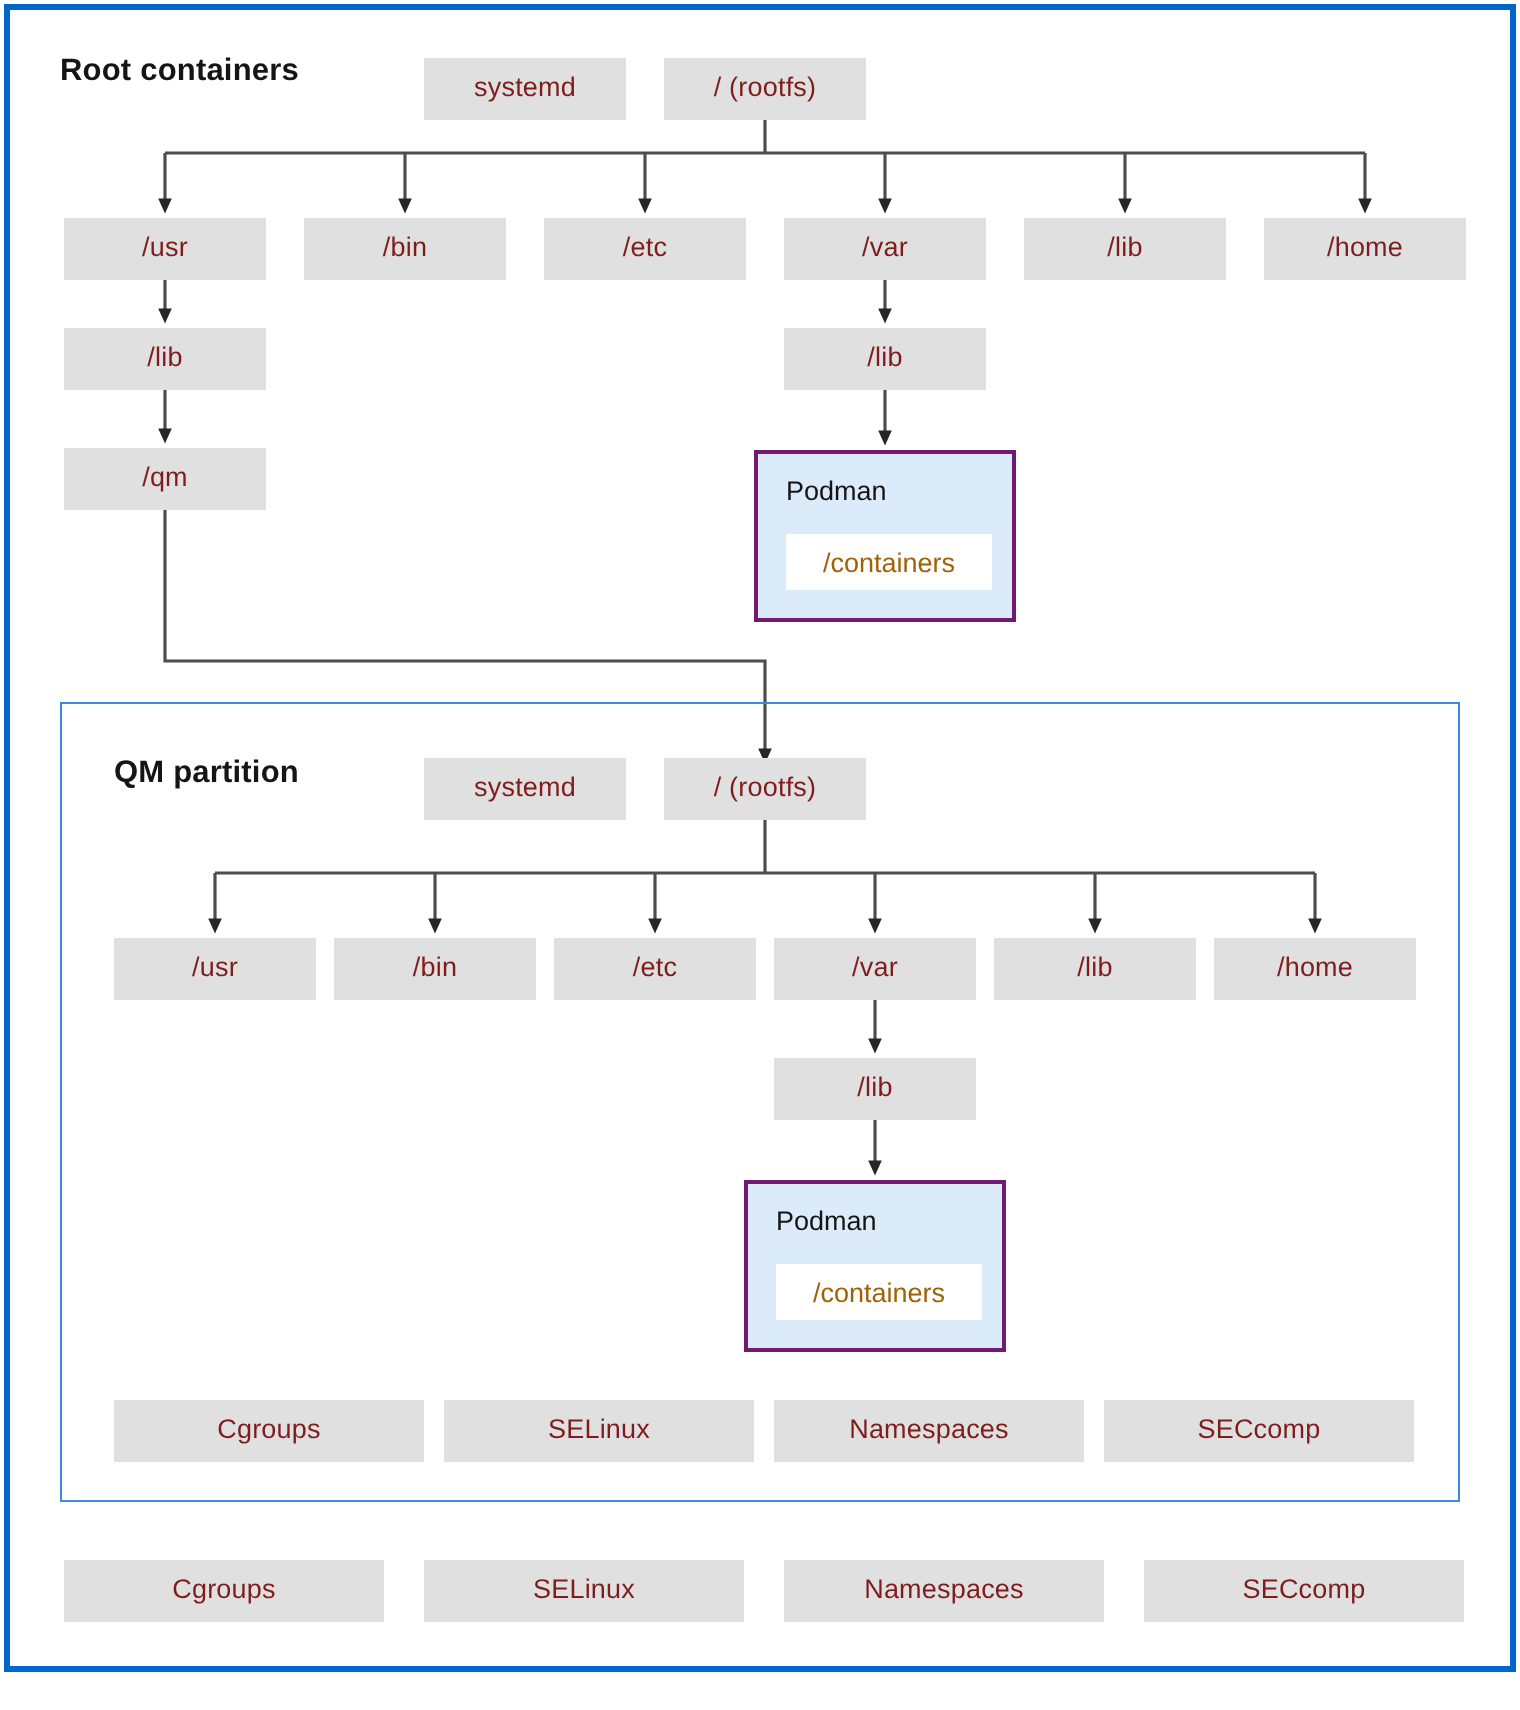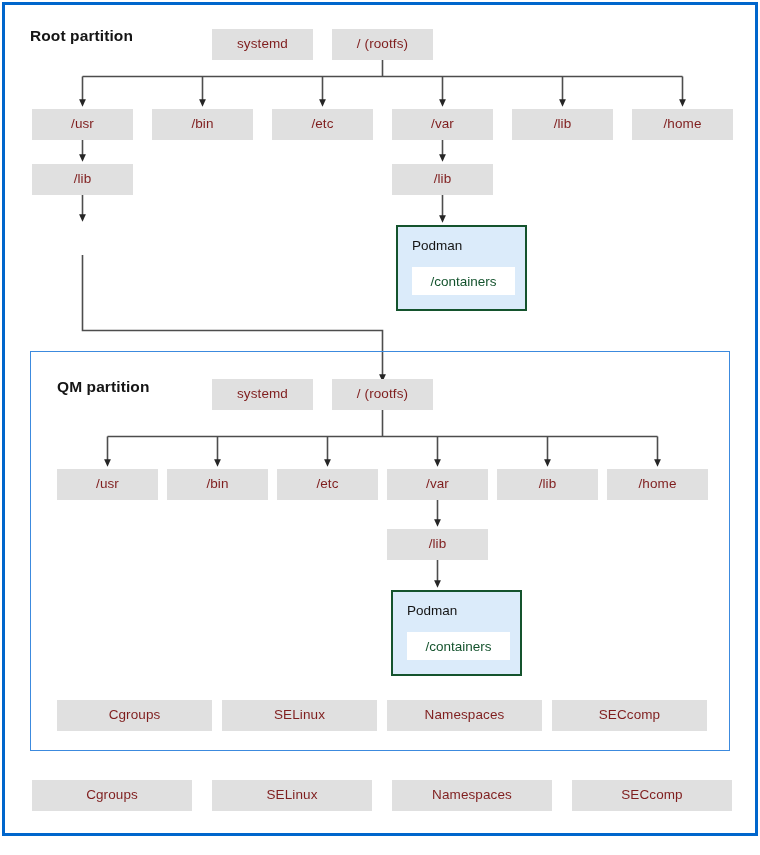--- a/index.html
+++ b/index.html
@@ -61,35 +61,34 @@
   .qm-partition {
     position: absolute;
     left: 30px; top: 351px;
     width: 700px; height: 400px;
     border: 1.5px solid #3c8ade;
     background: transparent;
   }
 
   .podman-box {
     position: absolute;
-    border: 2px solid #14532d;
+    border: 2px solid #701a75;
     background: #dbebfa;
-    margin-left: 19px;
   }
   .podman-label {
     position: absolute;
     left: 14px; top: 11px;
     font-size: 13.5px;
     color: #151515;
   }
   .containers-box {
     position: absolute;
     background: #ffffff;
     font-size: 13.5px;
-    color: #14532d;
+    color: #a16207;
     display: flex;
     align-items: center;
     justify-content: center;
   }
 
   .caption {
     position: absolute;
     left: 4px; top: 838px;
     font-size: 10.5px;
     color: #d2d2d2;
@@ -141,34 +140,35 @@
       <path d="M327.5,436.5 L327.5,463" marker-end="url(#arrow)"></path>
       <path d="M437.5,436.5 L437.5,463" marker-end="url(#arrow)"></path>
       <path d="M547.5,436.5 L547.5,463" marker-end="url(#arrow)"></path>
       <path d="M657.5,436.5 L657.5,463" marker-end="url(#arrow)"></path>
 
       <path d="M437.5,500 L437.5,523" marker-end="url(#arrow)"></path>
       <path d="M437.5,560 L437.5,584" marker-end="url(#arrow)"></path>
     </g>
   </svg>
 
-  <div class="section-title" style="left:30px; top:27px;">Root partition</div>
+  <div class="section-title" style="left:30px; top:27px;">Root containers</div>
 
   <div class="node" style="left:212px; top:29px; width:101px; height:31px;">systemd</div>
 
   <div class="node" style="left:332px; top:29px; width:101px; height:31px;">/ (rootfs)</div>
 
   <div class="node" style="left:32px; top:109px; width:101px; height:31px;">/usr</div>
   <div class="node" style="left:152px; top:109px; width:101px; height:31px;">/bin</div>
   <div class="node" style="left:272px; top:109px; width:101px; height:31px;">/etc</div>
   <div class="node" style="left:392px; top:109px; width:101px; height:31px;">/var</div>
   <div class="node" style="left:512px; top:109px; width:101px; height:31px;">/lib</div>
   <div class="node" style="left:632px; top:109px; width:101px; height:31px;">/home</div>
 
   <div class="node" style="left:32px; top:164px; width:101px; height:31px;">/lib</div>
+  <div class="node" style="left:32px; top:224px; width:101px; height:31px;">/qm</div>
 
   <div class="node" style="left:392px; top:164px; width:101px; height:31px;">/lib</div>
 
   <div class="podman-box" style="left:377px; top:225px; width:131px; height:86px;">
     <div class="podman-label">Podman</div>
     <div class="containers-box" style="left:14px; top:40px; width:103px; height:28px;">/containers</div>
   </div>
 
   <div class="qm-partition"></div>
 

